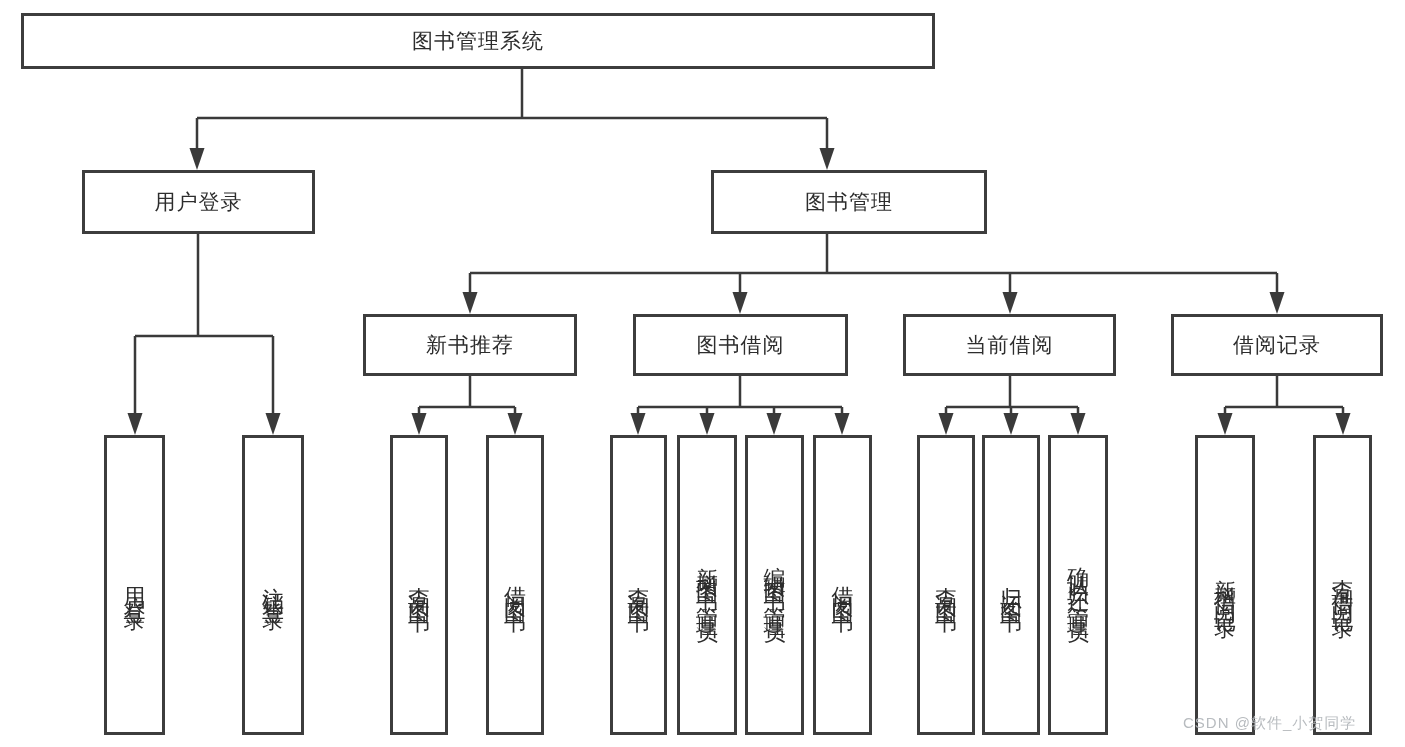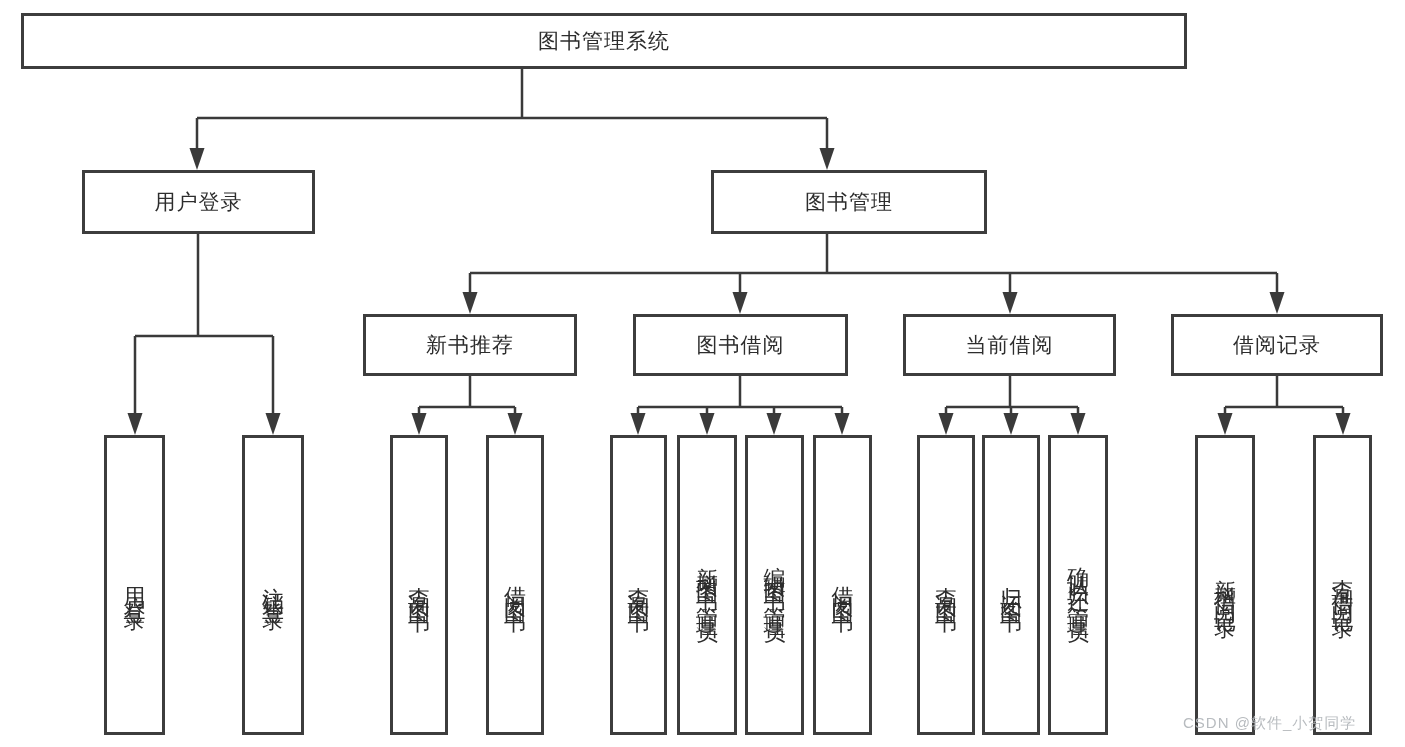--- a/index.html
+++ b/index.html
@@ -87,21 +87,21 @@
       <polygon points="766.5,413 781.5,413 774,435"></polygon>
       <polygon points="834.5,413 849.5,413 842,435"></polygon>
       <polygon points="938.5,413 953.5,413 946,435"></polygon>
       <polygon points="1003.5,413 1018.5,413 1011,435"></polygon>
       <polygon points="1070.5,413 1085.5,413 1078,435"></polygon>
       <polygon points="1217.5,413 1232.5,413 1225,435"></polygon>
       <polygon points="1335.5,413 1350.5,413 1343,435"></polygon>
     </g>
   </svg>
 
-  <div class="node" style="left:21px; top:13px; width:1166px; height:56px;text-align:right;">
+  <div class="node" style="left:21px; top:13px; width:914px; height:56px;text-align:right;">
     <span class="h-label">图书管理系统</span>
   </div>
 
   <div class="node" style="left:82px; top:170px; width:233px; height:64px;">
     <span class="h-label">用户登录</span>
   </div>
   <div class="node" style="left:711px; top:170px; width:276px; height:64px;">
     <span class="h-label">图书管理</span>
   </div>
 

